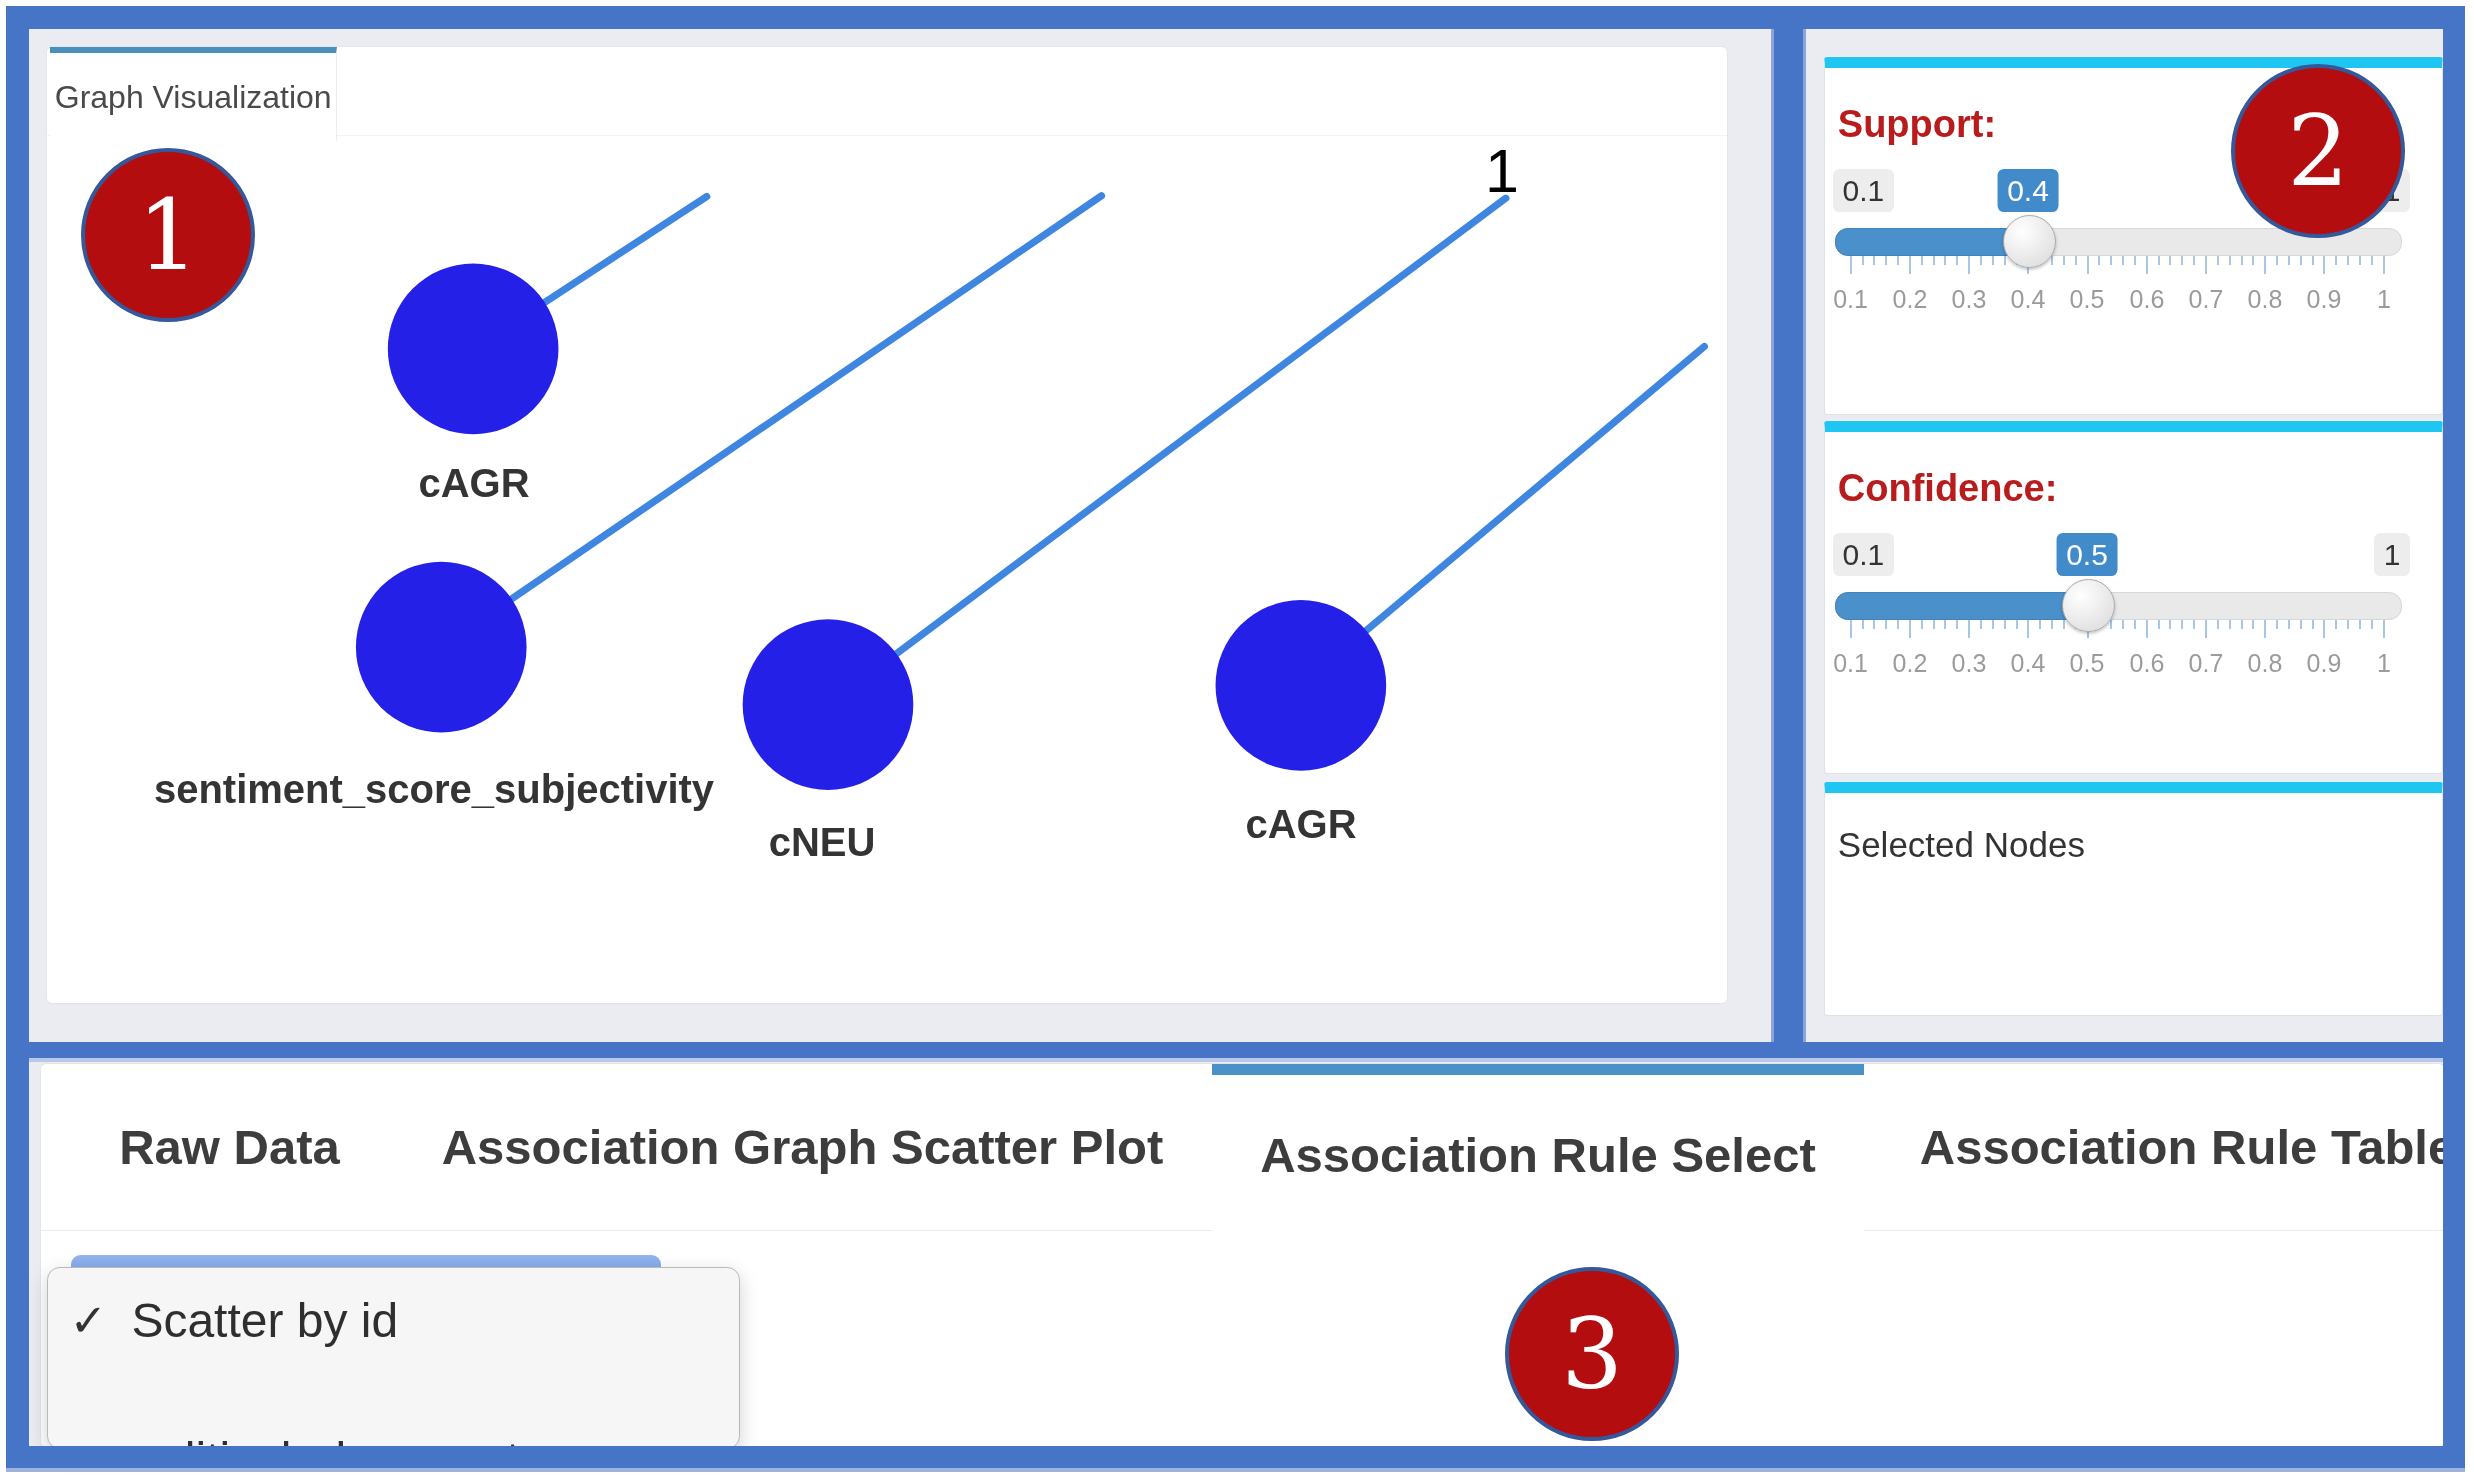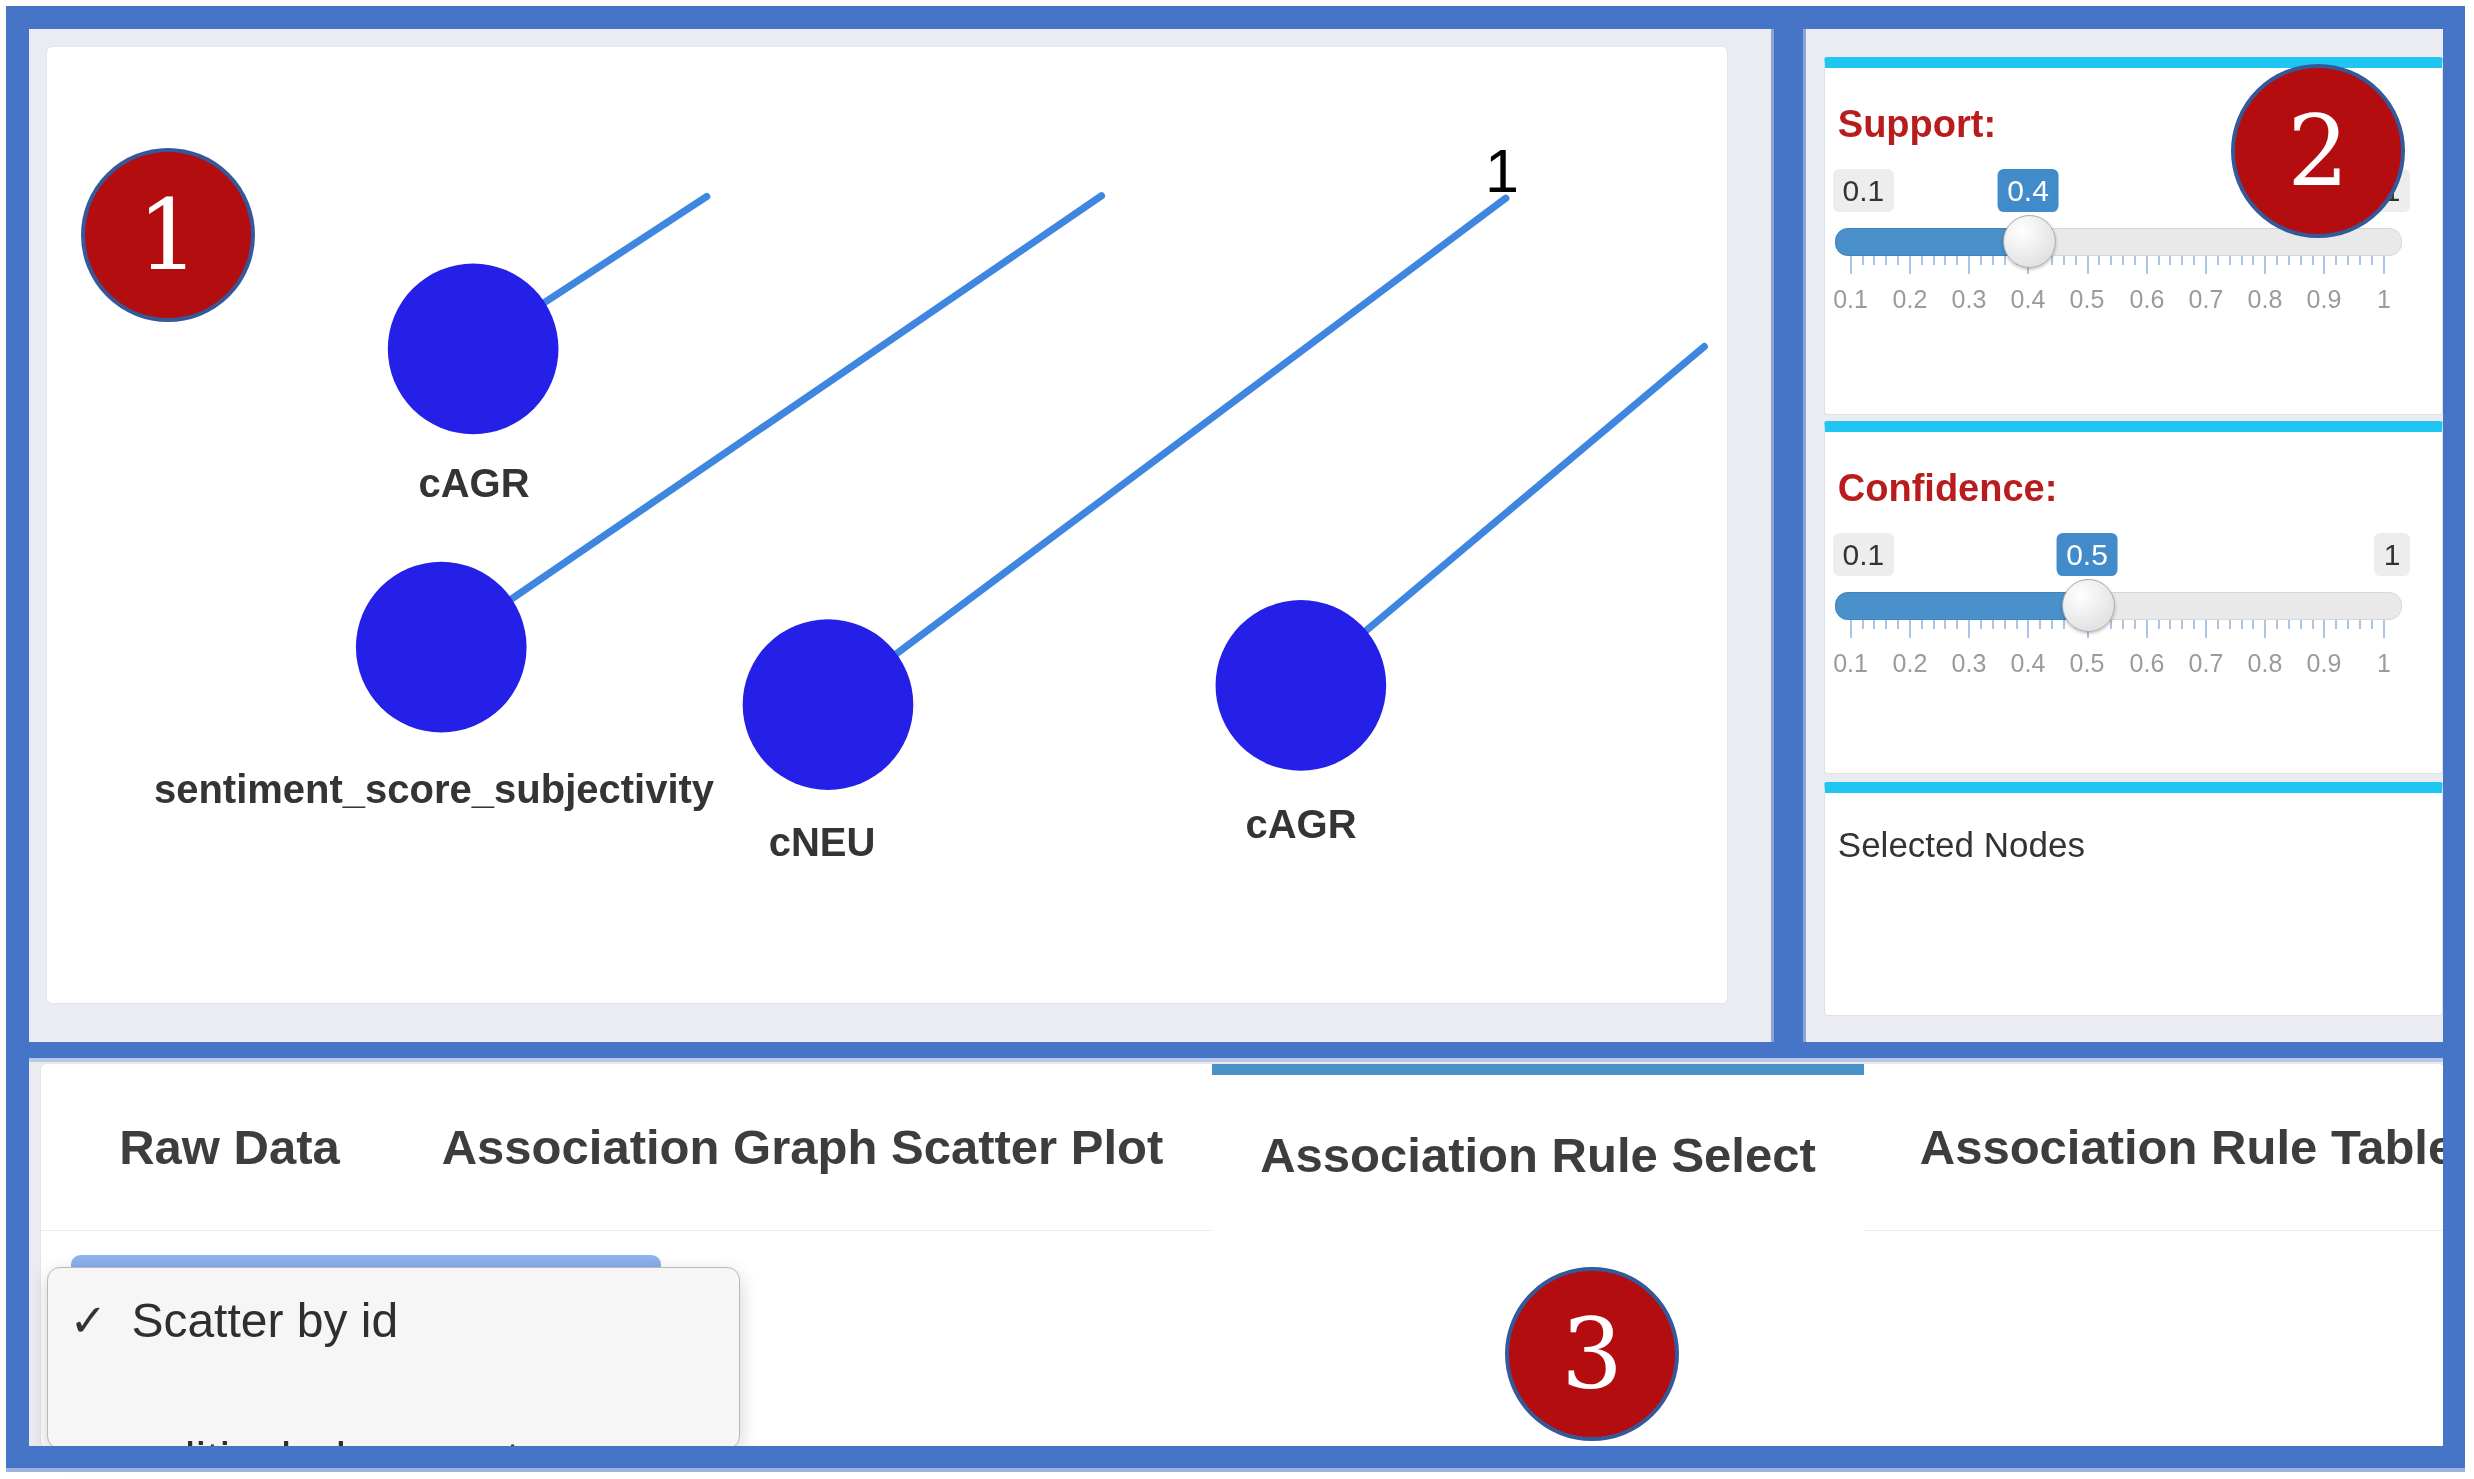--- a/index.html
+++ b/index.html
@@ -77,20 +77,25 @@
   <div class="bg"></div>
 
   <div class="frame frame-top"></div>
   <div class="frame frame-left"></div>
   <div class="frame frame-right"></div>
   <div class="frame frame-bottom"></div>
   <div class="frame divider-h"></div>
   <div class="frame divider-v"></div>
 
   <section class="card graph-card">
+    <div class="tabrow">
+      <div class="gtab">
+        <span>Graph Visualization</span>
+      </div>
+    </div>
     <div class="canvas" id="graph-canvas">
       <svg id="graph-svg" width="1680" height="866" viewBox="0 0 2106 1086">
           <line x1="623" y1="209" x2="827" y2="76" stroke="#3f86e0" stroke-width="9" stroke-linecap="round"></line>
           <line x1="583" y1="580" x2="1322" y2="75" stroke="#3f86e0" stroke-width="9" stroke-linecap="round"></line>
           <line x1="1065" y1="649" x2="1829" y2="78" stroke="#3f86e0" stroke-width="9" stroke-linecap="round"></line>
           <line x1="1654" y1="620" x2="2078" y2="264" stroke="#3f86e0" stroke-width="9" stroke-linecap="round"></line>
           <circle cx="534" cy="267" r="107" fill="#2420e8"></circle>
           <circle cx="494" cy="641" r="107" fill="#2420e8"></circle>
           <circle cx="979" cy="713" r="107" fill="#2420e8"></circle>
           <circle cx="1572" cy="689" r="107" fill="#2420e8"></circle>

